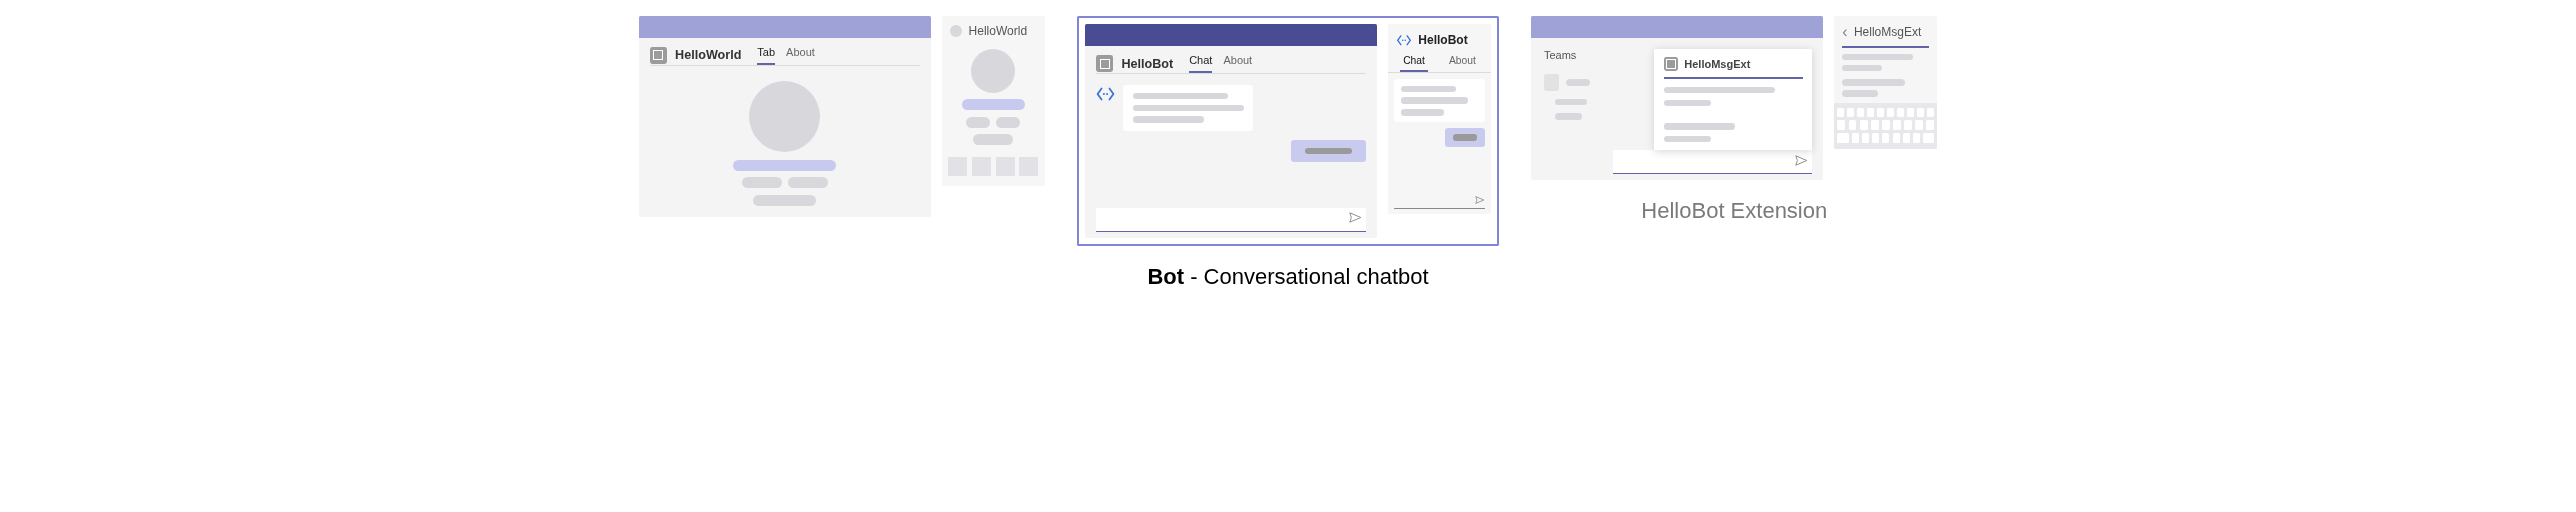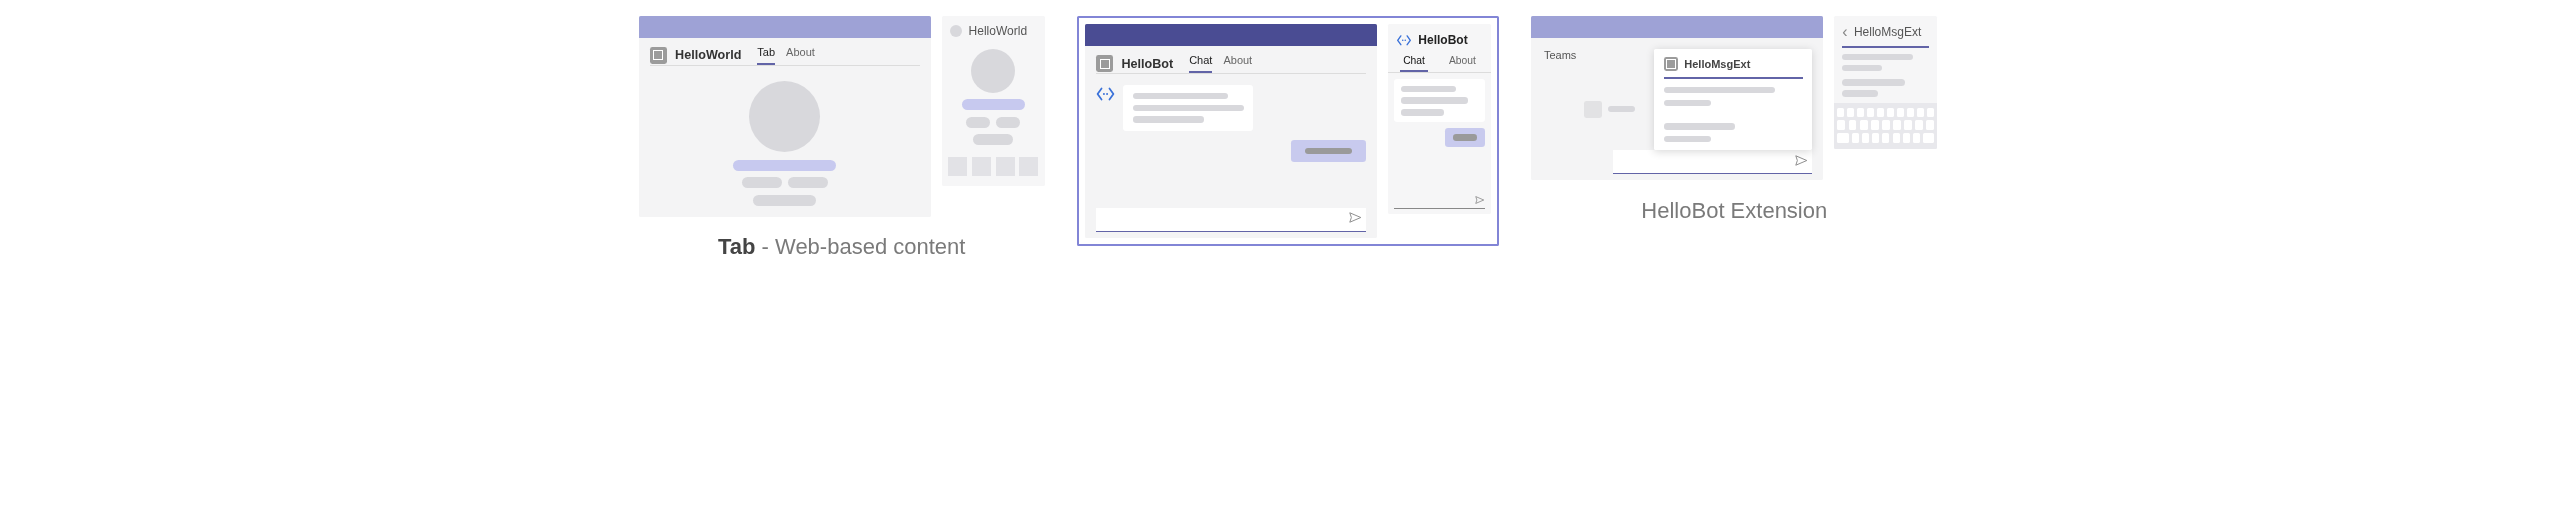--- a/index.html
+++ b/index.html
@@ -184,21 +184,21 @@
     margin:0 6.3px 4.7px 6.3px;
     height:17.4px;border-bottom:1.6px solid #888;background:transparent;
     display:flex;align-items:center;justify-content:flex-end;font-size:9.5px;color:#888;
   }
   .boticon svg{display:block}
 
   
   .sidebar {
     padding:11px 12.6px;
     width:71px;
-    display:flex;flex-direction:row;gap:8px;
+    display:flex;flex-direction:column;gap:8px;
   }
   .desklayout{display:flex;}
   .mainpane{flex:1;padding:11px 11px 6.3px 11px;display:flex;flex-direction:column;position:relative;}
   .sbtitle{font-size:11px;color:#555;font-weight:500;margin-bottom:4.7px;}
   .sbitem{display:flex;gap:6.3px;align-items:center;}
   .sbitem .sq{width:17.4px;height:17.4px;background:#e2e2e4;border-radius:2.4px;}
   .sbitem .bar{height:6.3px;width:27px;}
   .popup{
     position:relative;
     margin-left:auto;
@@ -277,23 +277,20 @@
           <div class="tiles">
             <div class="tile"></div>
             <div class="tile"></div>
             <div class="tile"></div>
             <div class="tile"></div>
           </div>
         </div>
       </div>
 
     </div>
-    <div class="caption">
-      <b>Tab</b><span> - Web-based content</span>
-    </div>
   </div>
 
   <div class="col">
     <div class="panels selected-frame">
 
       <div class="desktop">
         <div class="titlebar purple"></div>
         <div class="apphdr">
           <div class="appicon"></div>
           <div class="appname">HelloBot</div>
@@ -359,20 +356,23 @@
         </div>
         <div class="mcomposer">
           <span>
             <svg width="9.5" height="8" viewBox="0 0 16 14">
                 <path d="M1 1 L15 7 L1 13 L3 7 Z" fill="none" stroke="#888" stroke-width="1.4"></path>
               </svg>
           </span>
         </div>
       </div>
 
+    </div>
+    <div class="caption dark">
+      <b>Bot</b><span> - Conversational chatbot</span>
     </div>
   </div>
 
   <div class="col">
     <div class="panels">
 
       <div class="desktop">
         <div class="titlebar"></div>
         <div class="desklayout">
           <div class="sidebar">

